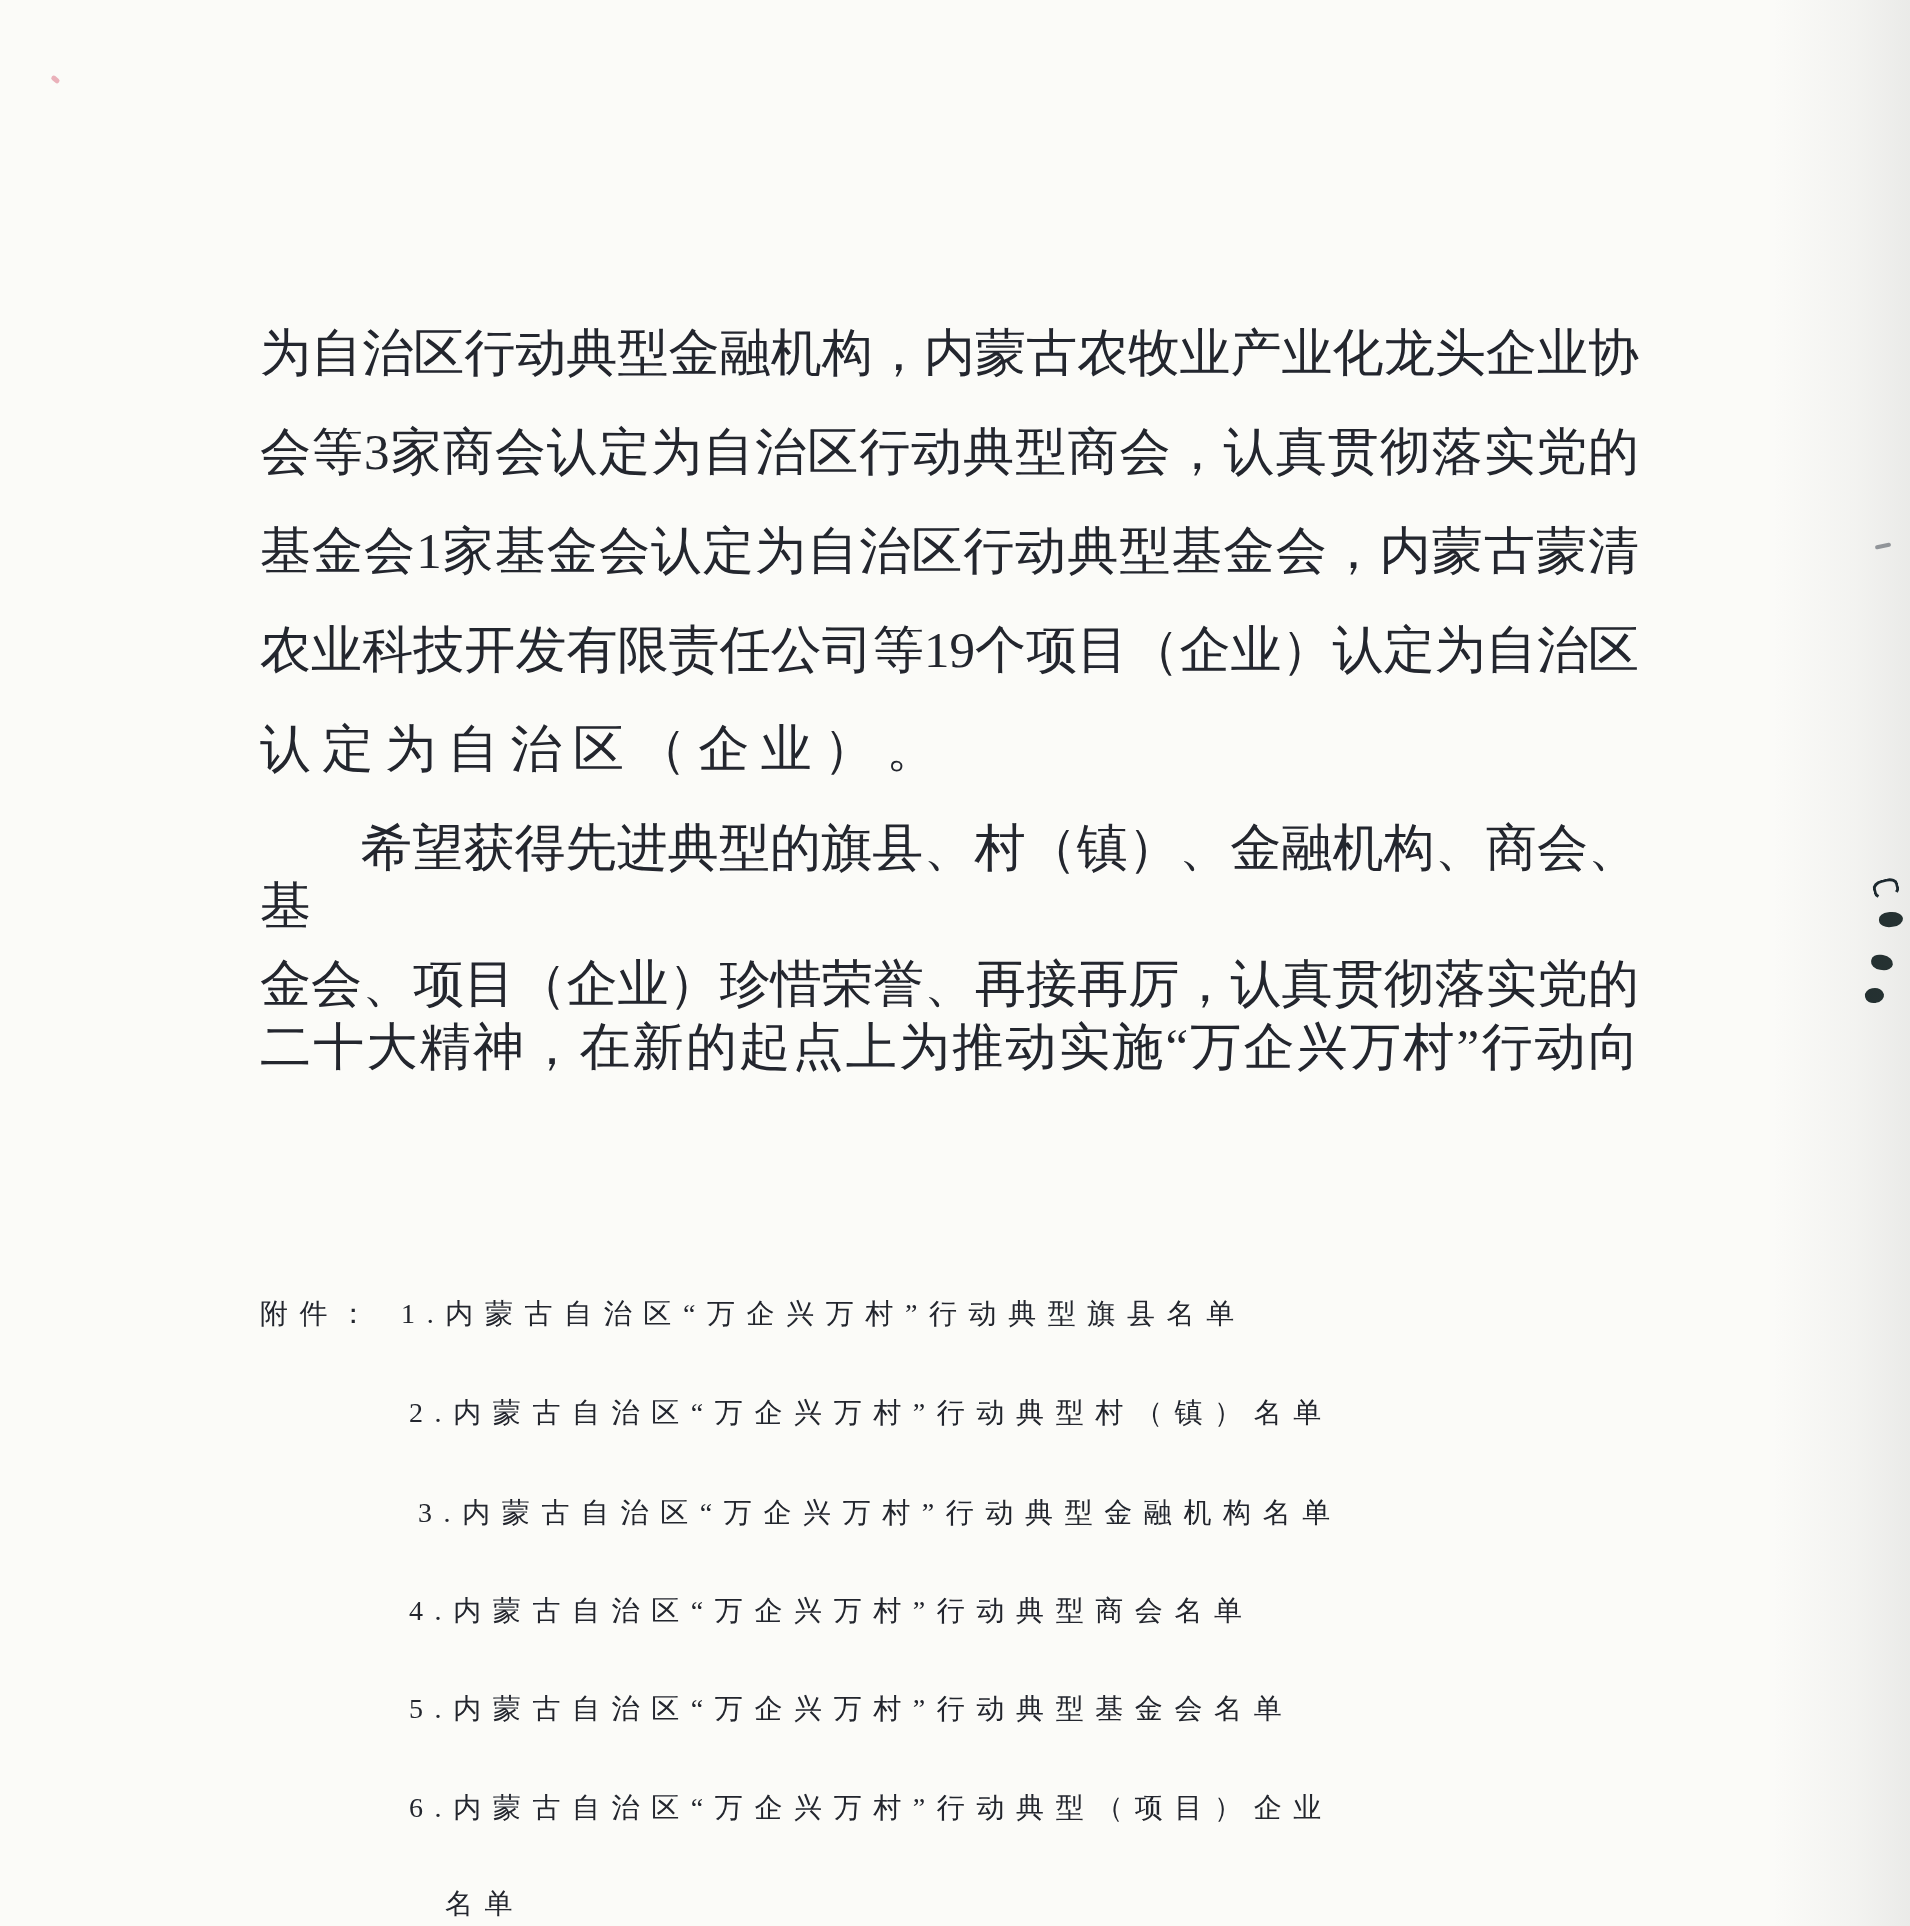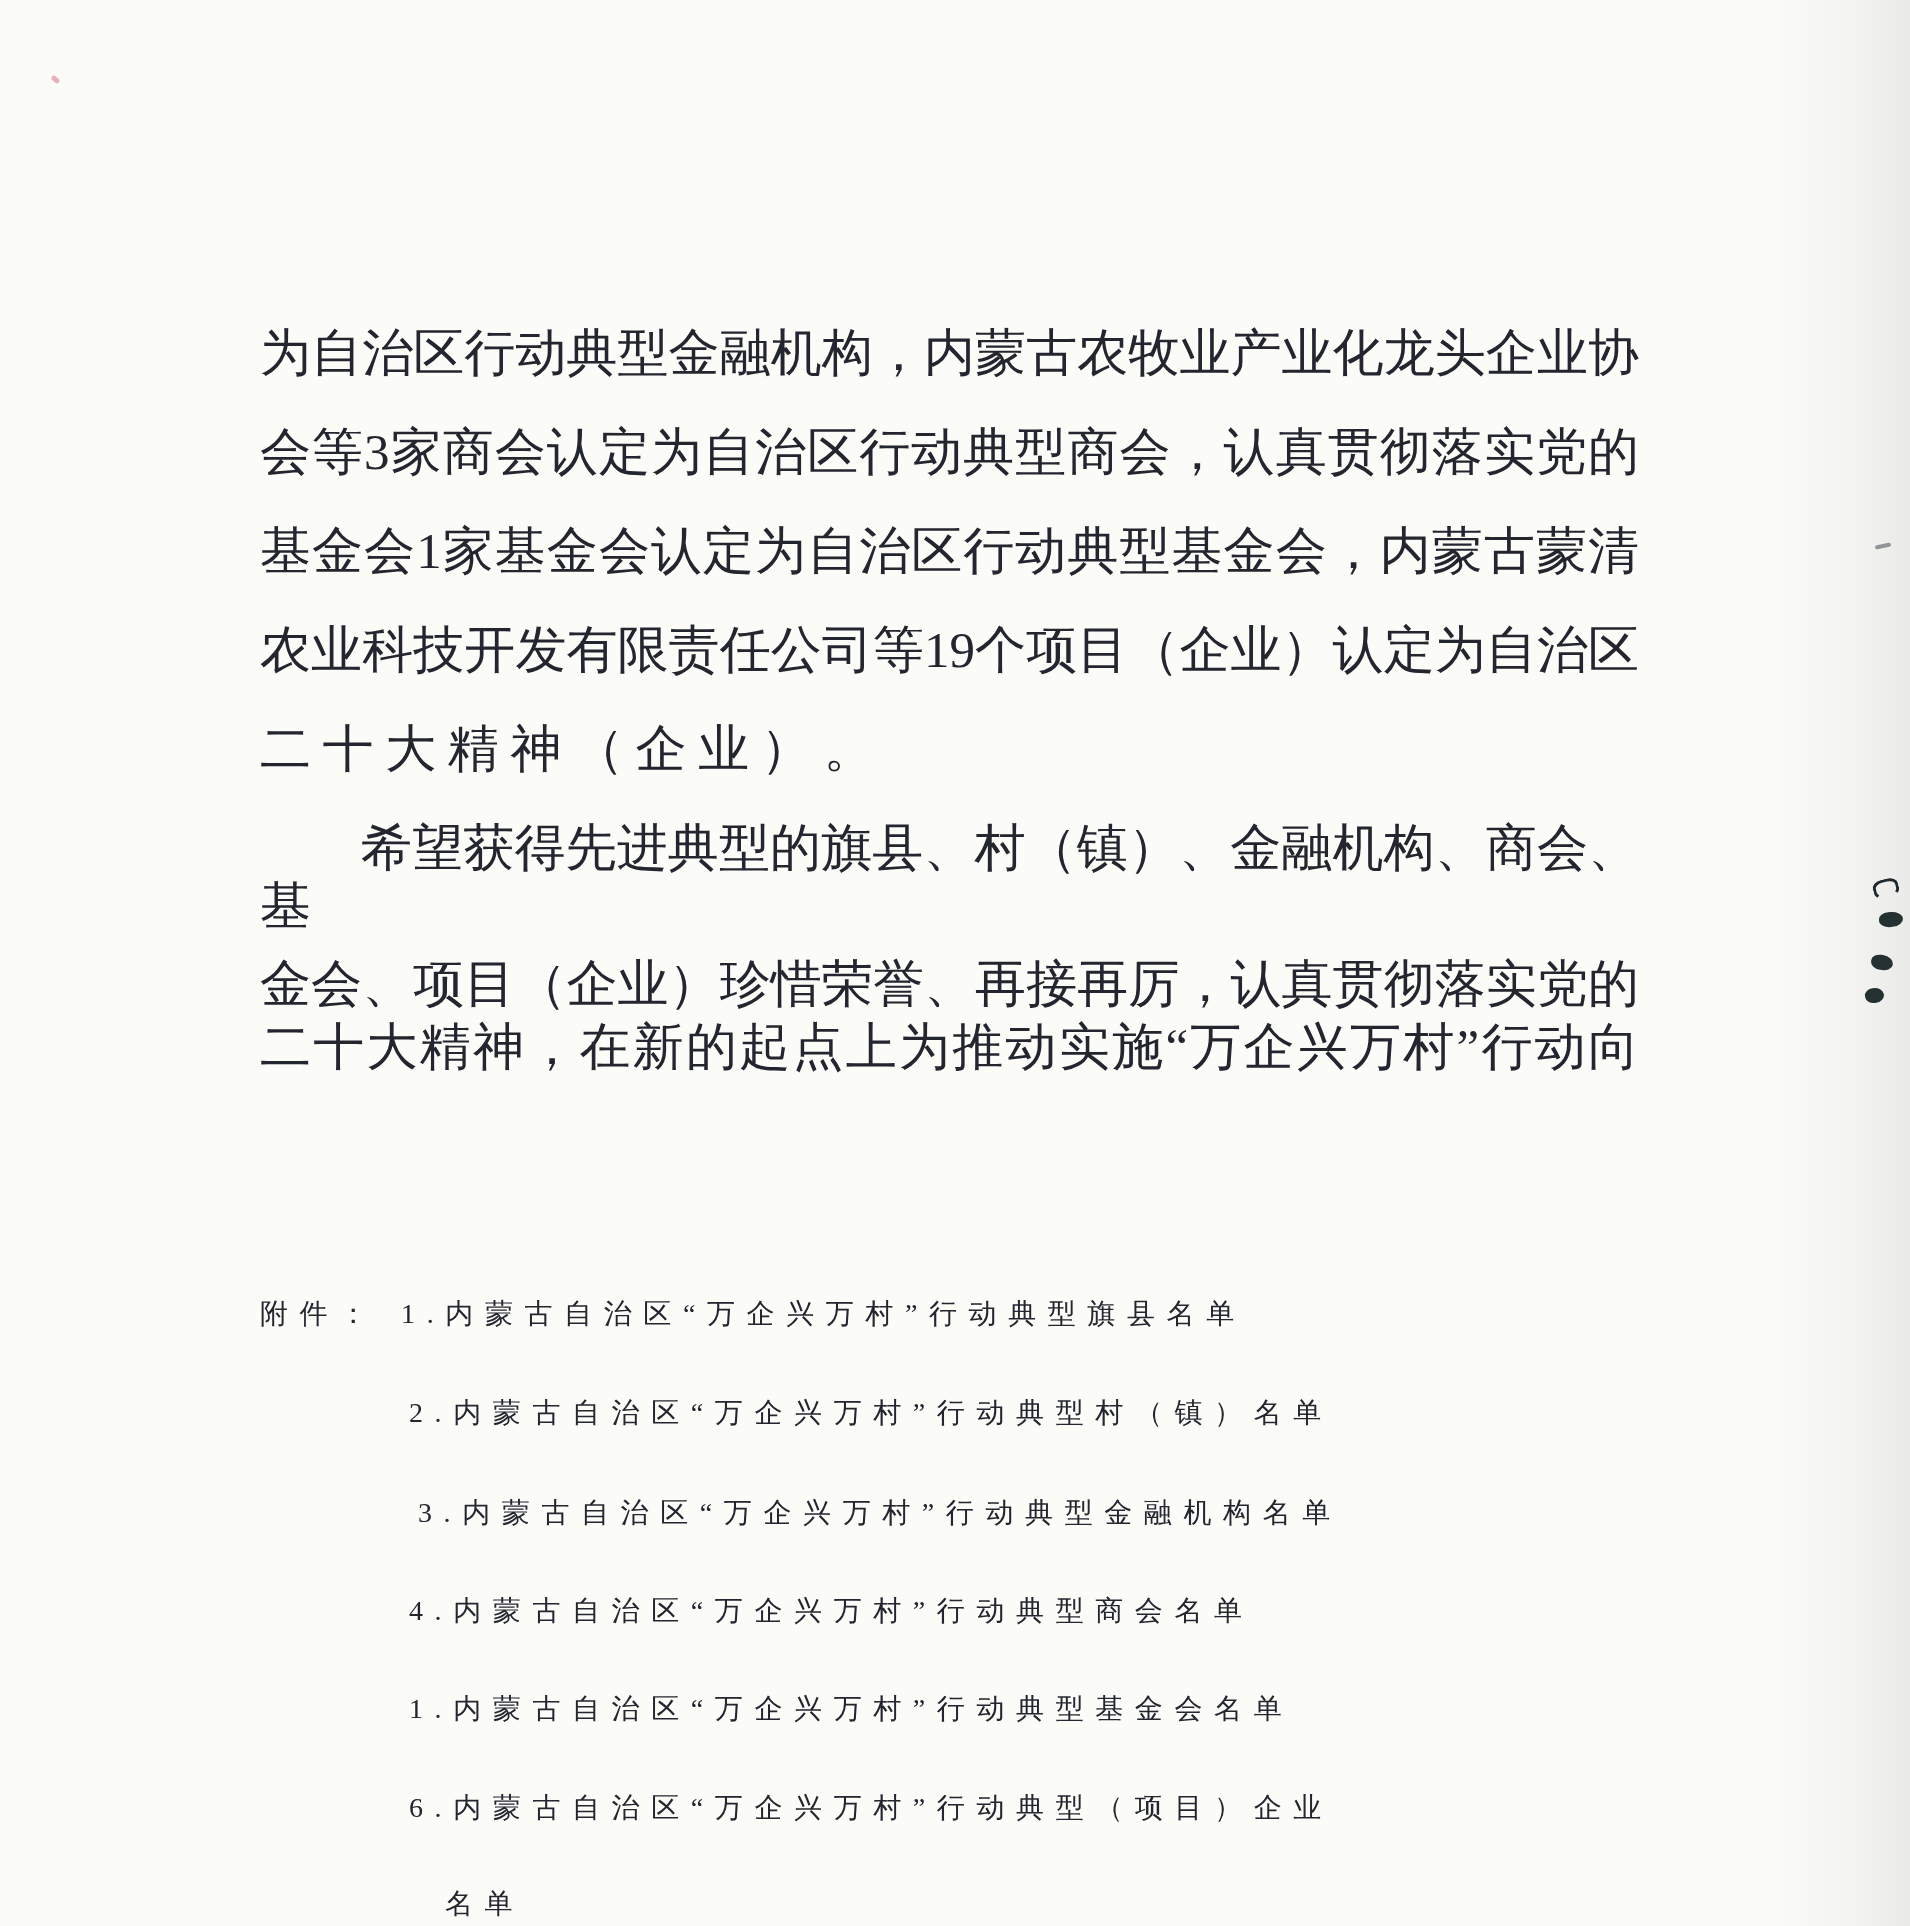--- a/index.html
+++ b/index.html
@@ -51,33 +51,33 @@
 </style>
 </head>
 <body>
 
 <div class="page">
 
   <div class="tline jline" style="top:324px">为自治区行动典型金融机构，内蒙古农牧业产业化龙头企业协</div>
   <div class="tline jline" style="top:423px">会等3家商会认定为自治区行动典型商会，认真贯彻落实党的</div>
   <div class="tline jline" style="top:522px">基金会1家基金会认定为自治区行动典型基金会，内蒙古蒙清</div>
   <div class="tline jline" style="top:621px">农业科技开发有限责任公司等19个项目（企业）认定为自治区</div>
-  <div class="tline nline" style="top:720px">二十大精神（企业）。</div>
+  <div class="tline nline" style="top:720px">认定为自治区（企业）。</div>
 
   <div class="tline jline ind" style="top:819px">希望获得先进典型的旗县、村（镇）、金融机构、商会、基</div>
   <div class="tline jline" style="top:955px">金会、项目（企业）珍惜荣誉、再接再厉，认真贯彻落实党的</div>
   <div class="tline jline" style="top:1018px">二十大精神，在新的起点上为推动实施“万企兴万村”行动向</div>
 
   <div class="aline" style="left:260px;top:1285px">
     <span>附件：</span><span class="att-gap"></span><span>1.内蒙古自治区“万企兴万村”行动典型旗县名单</span>
   </div>
   <div class="aline" style="left:409px;top:1384px">2.内蒙古自治区“万企兴万村”行动典型村（镇）名单</div>
   <div class="aline" style="left:418px;top:1484px">3.内蒙古自治区“万企兴万村”行动典型金融机构名单</div>
   <div class="aline" style="left:409px;top:1582px">4.内蒙古自治区“万企兴万村”行动典型商会名单</div>
-  <div class="aline" style="left:409px;top:1680px">1.内蒙古自治区“万企兴万村”行动典型基金会名单</div>
+  <div class="aline" style="left:409px;top:1680px">5.内蒙古自治区“万企兴万村”行动典型基金会名单</div>
   <div class="aline" style="left:409px;top:1779px">6.内蒙古自治区“万企兴万村”行动典型（项目）企业</div>
   <div class="aline" style="left:445px;top:1875px">名单</div>
 
   <div class="blot b1"></div>
   <div class="blot b2"></div>
   <div class="blot b3"></div>
   <div class="blot b4"></div>
   <div class="dash1"></div>
   <div class="speck"></div>
   <div class="edge-shade"></div>

